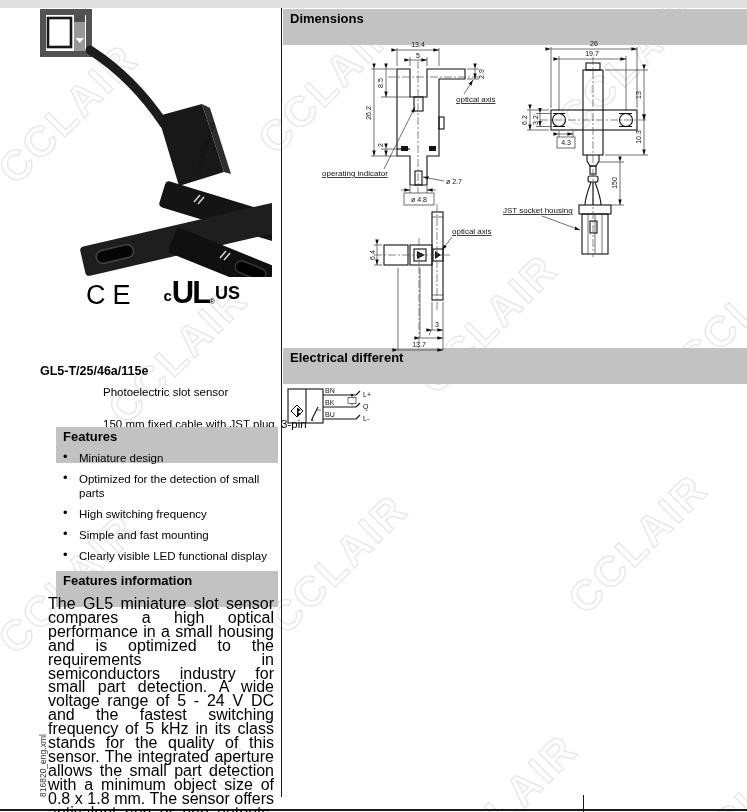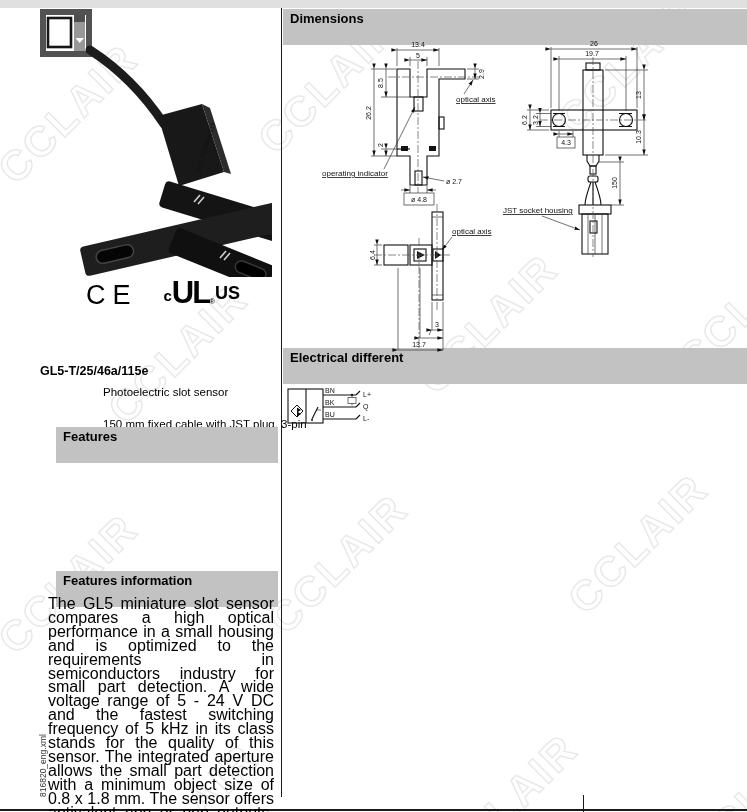--- a/index.html
+++ b/index.html
@@ -107,20 +107,27 @@
       <span class="ul-reg">®</span>
       <span class="ul-us">US</span>
     </span>
   </div>
 
   <div class="abs model-name" style="left:40px;top:364px">GL5-T/25/46a/115e</div>
   <div class="abs body-txt" style="left:57px;top:386px">Photoelectric slot sensor</div>
   <div class="abs body-txt" style="left:57px;top:418px">150 mm fixed cable with JST plug, 3-pin</div>
 
   <div class="hdrbar hl" style="top:427px">Features</div>
+  <ul class="features-list">
+    <li>Miniature design</li>
+    <li>Optimized for the detection of small parts</li>
+    <li>High switching frequency</li>
+    <li>Simple and fast mounting</li>
+    <li>Clearly visible LED functional display</li>
+  </ul>
 
   <div class="hdrbar hl" style="top:571px">Features information</div>
   <div class="prodinfo">The GL5 miniature slot sensor compares a high optical performance in a small housing and is optimized to the requirements in semiconductors industry for small part detection. A wide voltage range of 5 - 24 V DC and the fastest switching frequency of 5 kHz in its class stands for the quality of this sensor. The integrated aperture allows the small part detection with a minimum object size of 0.8 x 1.8 mm. The sensor offers antivalent npn or pnp outputs. Due to a variety of different housings and an optimized housing concept offers the sensor a maximum of freedom in a crowded mounting environment.</div>
 
   <div class="docid">816820_eng.xml</div>
 
   <div class="hdrbar hr" style="top:9px">Dimensions</div>
   <div class="hdrbar hr" style="top:348px">Electrical different</div>
 
   <svg class="abs" style="left:318px;top:33px" width="190" height="175" viewBox="0 0 190 175">

